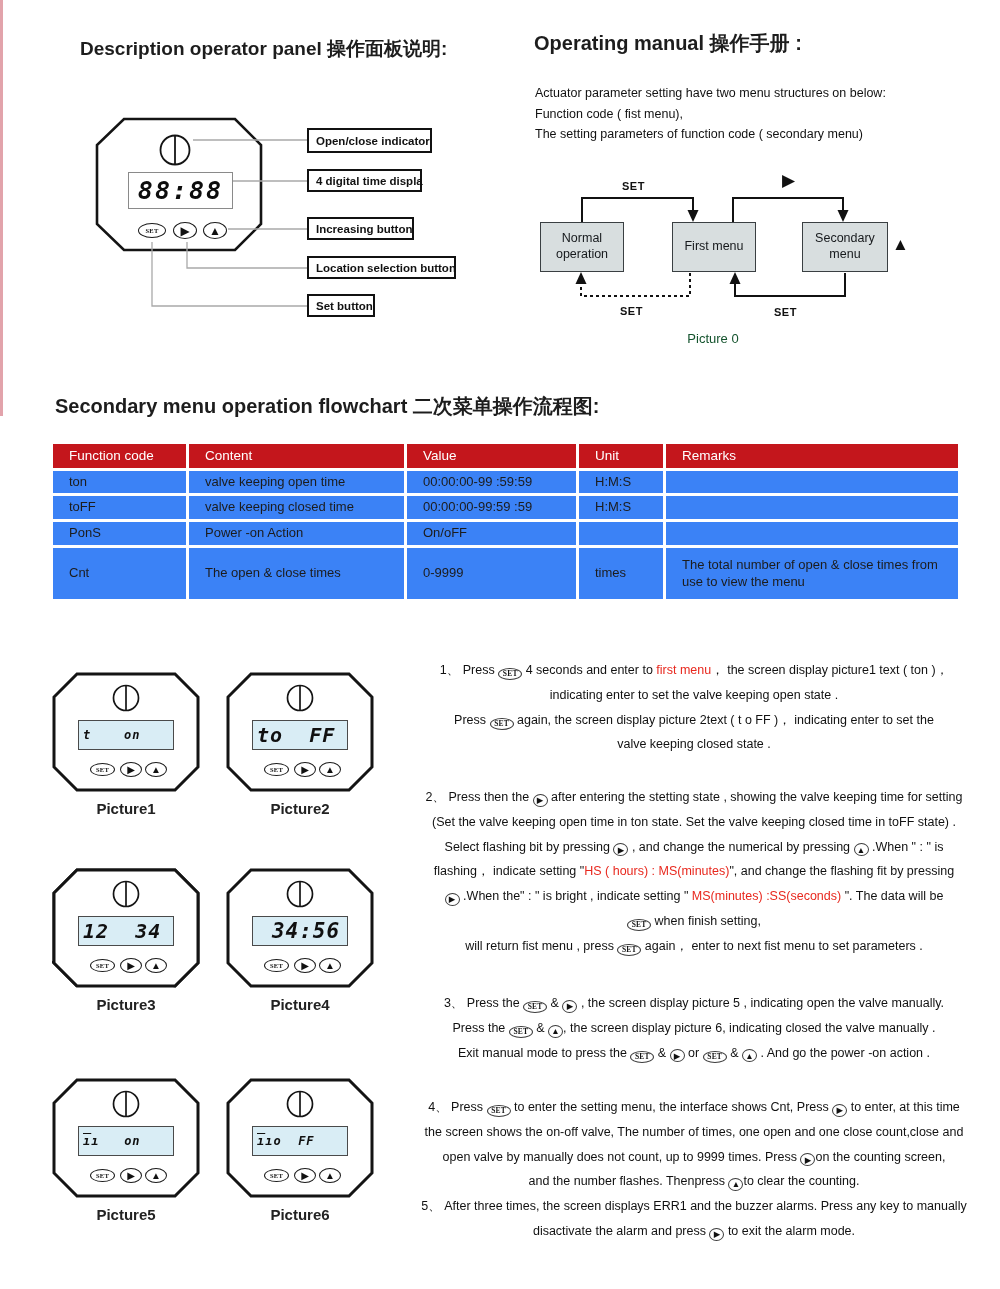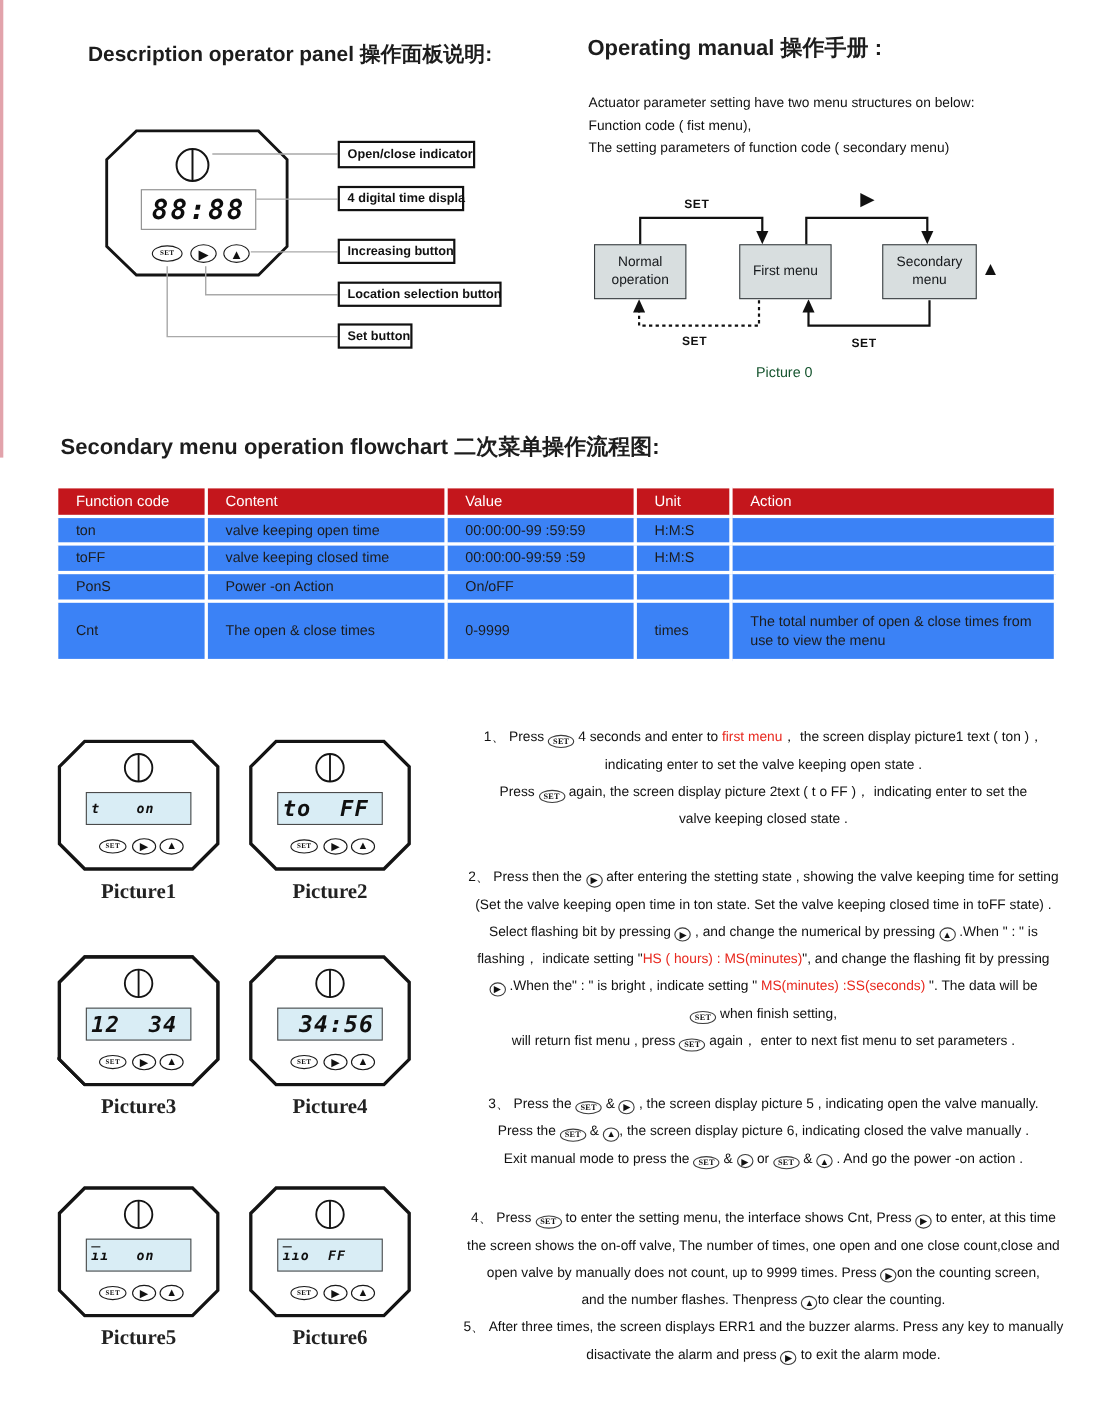--- a/index.html
+++ b/index.html
@@ -31,21 +31,21 @@
   tr.hrow{height:26px;} tr.r1,tr.r2,tr.r3{height:25px;} tr.r4{height:54px;}
 
   
   .panel{width:148px;height:120px;}
   .panel svg{position:absolute;left:0;top:0;}
   .lcd{position:absolute;left:26px;top:48px;width:96px;height:30px;background:#d9edf5;border:1.5px solid #4a4a4a;box-sizing:border-box;display:flex;align-items:center;font-family:"DejaVu Sans Mono",monospace;font-weight:bold;font-style:italic;font-size:12px;letter-spacing:1px;color:#101010;white-space:pre;padding-left:4px;overflow:hidden;}
   .lcd .ov{text-decoration:overline;}
   .pbtn{position:absolute;border:1.6px solid #1a1a1a;border-radius:50%;box-sizing:border-box;display:flex;align-items:center;justify-content:center;background:#fff;color:#111;}
   .pbtn.set{font-size:6.5px;font-weight:bold;letter-spacing:.3px;font-family:"Liberation Serif",serif;}
   .pbtn.tri{font-size:10px;}
-  .pcap{position:absolute;width:148px;text-align:center;font-weight:bold;font-size:19px;color:#222;font-family:Liberation Serif, serif;}
+  .pcap{position:absolute;width:148px;text-align:center;font-weight:bold;font-size:15px;color:#222;}
 
   
   .mainlcd{position:absolute;left:33px;top:55px;width:105px;height:37px;background:#fff;border:1.5px solid #8a8a8a;box-sizing:border-box;display:flex;align-items:center;justify-content:center;font-family:"DejaVu Sans Mono",monospace;font-weight:bold;font-style:italic;font-size:25px;letter-spacing:2px;color:#0d0d0d;}
 
   
   .instr{position:absolute;left:400px;width:588px;font-size:12.5px;line-height:24.8px;color:#111;margin:0;text-align:center;}
   .red{color:#e8281e;}
   .pill{display:inline-flex;align-items:center;justify-content:center;border:1.3px solid #3c3c3c;border-radius:50%;box-sizing:border-box;vertical-align:-2px;background:#fff;color:#111;}
   .pill.pset{min-width:24px;height:12px;font-size:7.5px;font-weight:bold;font-family:"Liberation Serif",serif;letter-spacing:.2px;padding:0 2px;}
   .pill.ptri{width:15px;height:13px;font-size:8.5px;}
@@ -125,21 +125,21 @@
       <col style="width:172px">
       <col style="width:87px">
       <col style="width:295px">
     </colgroup>
   <tbody>
       <tr class="hrow">
     <th>Function code</th>
     <th>Content</th>
     <th>Value</th>
     <th>Unit</th>
-    <th>Action</th>
+    <th>Remarks</th>
   </tr>
   <tr class="r1">
     <td>ton</td>
     <td>valve keeping open time</td>
     <td>00:00:00-99 :59:59</td>
     <td>H:M:S</td>
     <td></td>
   </tr>
   <tr class="r2">
     <td>toFF</td>

